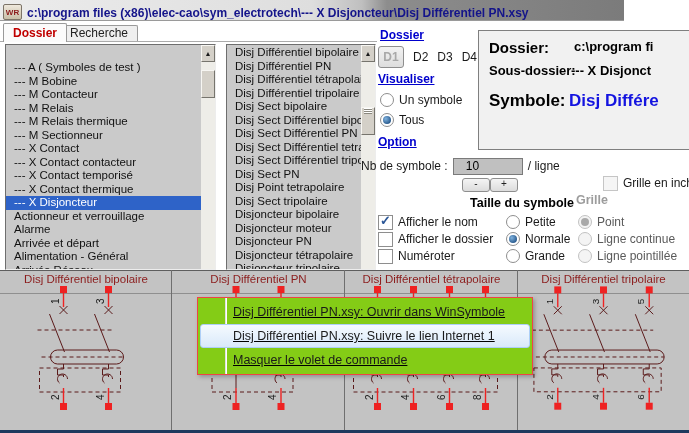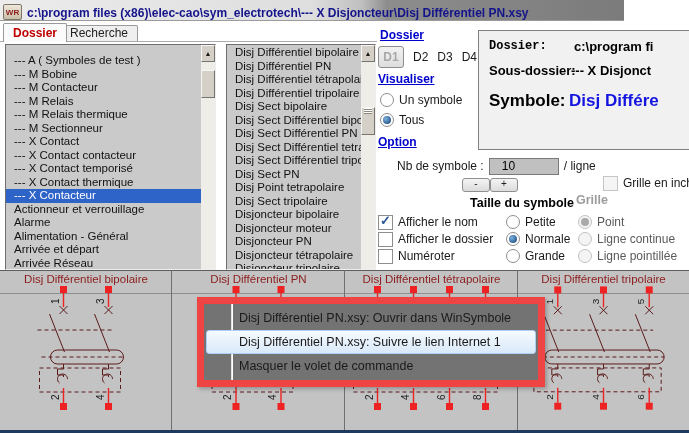--- a/index.html
+++ b/index.html
@@ -72,22 +72,22 @@
   
   .bottom{left:0;top:270px;width:689px;height:160px;background:#C3C3C3;border-top:1px solid #5E5E5E;}
   .col-div{position:absolute;top:270px;bottom:3px;width:1px;background:#6F6F6F;z-index:1;}
   .hdr-sep{left:0;top:293px;width:689px;height:1px;background:#8F8F8F;z-index:1;}
   .panel-hdr{position:absolute;top:273px;height:16px;font-size:11.5px;color:#8B1C1C;
     text-align:center;white-space:nowrap;overflow:hidden;z-index:2;}
   .sym-holder{position:absolute;top:284px;width:172px;height:144px;z-index:2;}
   .sym-holder svg{width:100%;height:100%;}
 
   
-  .menu{left:197px;top:297px;width:330px;background:#737373;border:7px solid #ef4444;
-    box-shadow:2px 2px 4px rgba(0,0,0,0.25);z-index:10;padding:2px 2px;}
+  .menu{left:197px;top:297px;width:330px;background:#84cc16;border:1px solid #ef4444;
+    box-shadow:2px 2px 4px rgba(0,0,0,0.25);z-index:10;padding:2px 2px;text-decoration:underline;}
   .menu-gutter{position:absolute;left:27px;top:0;bottom:0;width:1px;background:#E2E2E2;
     box-shadow:1px 0 0 #ffffff;}
   .menu-item{position:relative;height:22px;line-height:22px;font-size:12.5px;color:#1a1a1a;
     padding-left:32px;white-space:nowrap;overflow:hidden;border:1px solid transparent;border-radius:3px;}
   .menu-item.hl{background:linear-gradient(#F5FAFE,#D9E9FA);border-color:#AECFF7;}
 
   .bottom-strip{left:0;bottom:0;width:689px;height:3px;background:#1E3A5F;z-index:11;}
 </style>
 </head>
 <body>
@@ -95,36 +95,36 @@
 <div class="abs titlebar">
   <div class="app-icon">WR</div>
   <div class="title-text">c:\program files (x86)\elec-cao\sym_electrotech\--- X Disjoncteur\Disj Différentiel PN.xsy</div>
 </div>
 
 <div class="abs tab active" style="left:3px;">Dossier</div>
 <div class="abs tab inactive" style="left:60px;">Recherche</div>
 <div class="abs tab-base"></div>
 
 <div class="abs listbox" style="left:5px;top:44px;width:209px;height:224px;">
-  <div id="folder-items" style="padding-top:9px;">
+  <div id="folder-items" style="padding-top:16px;">
       <div class="li">--- A ( Symboles de test )</div>
       <div class="li">--- M Bobine</div>
       <div class="li">--- M Contacteur</div>
       <div class="li">--- M Relais</div>
       <div class="li">--- M Relais thermique</div>
       <div class="li">--- M Sectionneur</div>
       <div class="li">--- X Contact</div>
       <div class="li">--- X Contact contacteur</div>
       <div class="li">--- X Contact temporisé</div>
       <div class="li">--- X Contact thermique</div>
-      <div class="li selected">--- X Contacteur</div>
+      <div class="li selected">--- X Disjoncteur</div>
       <div class="li">Actionneur et verrouillage</div>
       <div class="li">Alarme</div>
+      <div class="li">Arrivée et départ</div>
       <div class="li">Alimentation - Général</div>
-      <div class="li">Arrivée et départ</div>
       <div class="li">Arrivée Réseau</div>
       <div class="li">Automate - Général</div>
     </div>
   <div class="sb">
     <div class="sb-btn">▲</div>
     <div class="sb-thumb" style="top:25px;height:26px;"></div>
 
   </div>
 </div>
 
@@ -172,21 +172,21 @@
       <span class="radio"></span>
       <span class="lbl">Un symbole</span>
     </div>
     <div class="ctl-row" style="left: 380px; top: 113px;">
       <span class="radio checked"></span>
       <span class="lbl">Tous</span>
     </div>
   </div>
 <div class="abs link" style="left:378px;top:135px;">Option</div>
 
-<div class="ctl-row" style="left:397px;top:159px;justify-content:flex-end;">
+<div class="ctl-row" style="left:361px;top:159px;justify-content:flex-end;">
   <span class="lbl">Nb de symbole :</span>
   <input class="nb-input" value="10" style="">
   <span class="lbl" style="">/ ligne</span>
 </div>
 <div class="abs pm-btn" style="left:462px;top:178px;">-</div>
 <div class="abs pm-btn" style="left:490px;top:178px;">+</div>
 
 <div class="abs bold-lbl" style="left:470px;top:196px;">Taille du symbole</div>
 <div id="display-checks">
     <div class="ctl-row" style="left: 378px; top: 215px;">
@@ -231,21 +231,21 @@
       <span class="radio disabled"></span>
       <span class="lbl" style="color: rgb(90, 90, 90);">Ligne continue</span>
     </div>
     <div class="ctl-row" style="left: 578px; top: 249px;">
       <span class="radio disabled"></span>
       <span class="lbl" style="color: rgb(90, 90, 90);">Ligne pointillée</span>
     </div>
   </div>
 
 <div class="abs infobox">
-  <span class="info-row" style="left:10px;top:8px;font-size:12px;font-family:Liberation Mono, monospace;">Dossier:</span>
+  <span class="info-row" style="left:10px;top:8px;font-size:15px;">Dossier:</span>
   <span class="info-row" style="left:95px;top:8px;font-size:13px;">c:\program fi</span>
   <span class="info-row" style="left:10px;top:32px;font-size:13px;">Sous-dossier:</span>
   <span class="info-row" style="left:92px;top:32px;font-size:13px;">--- X Disjonct</span>
   <span class="info-row" style="left:10px;top:60px;font-size:17px;">Symbole:</span>
   <span class="info-row" style="left:90px;top:60px;font-size:17px;color:#1414E0;">Disj Différe</span>
 </div>
 
 <div class="abs bottom"></div>
 <div class="abs hdr-sep"></div>
 <div id="preview-panels">

